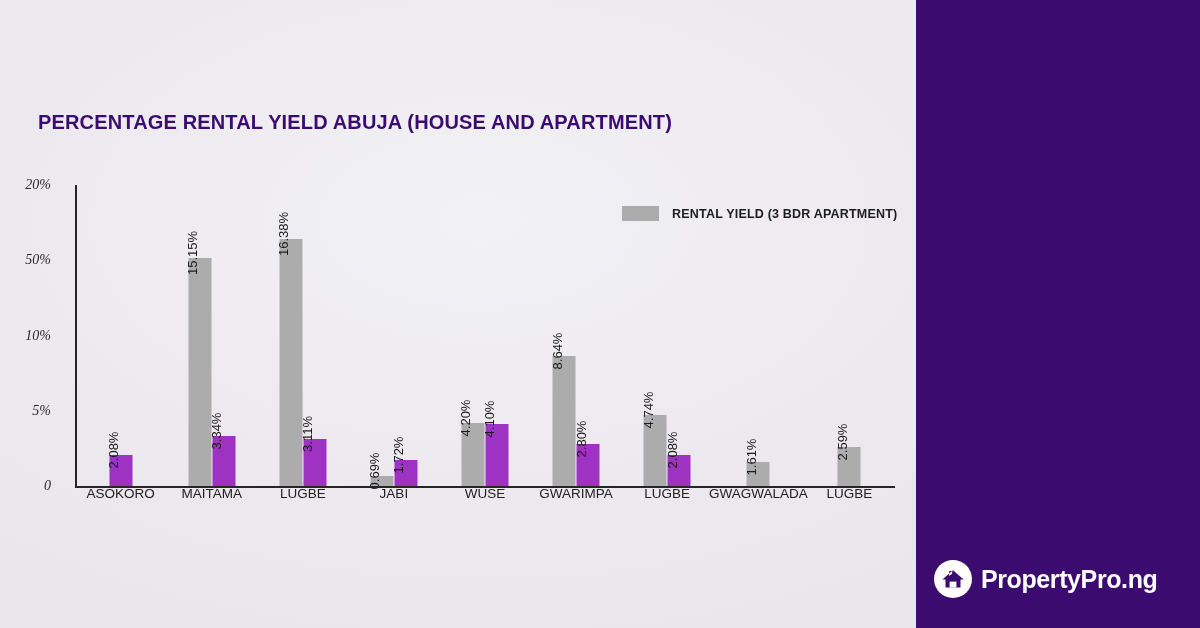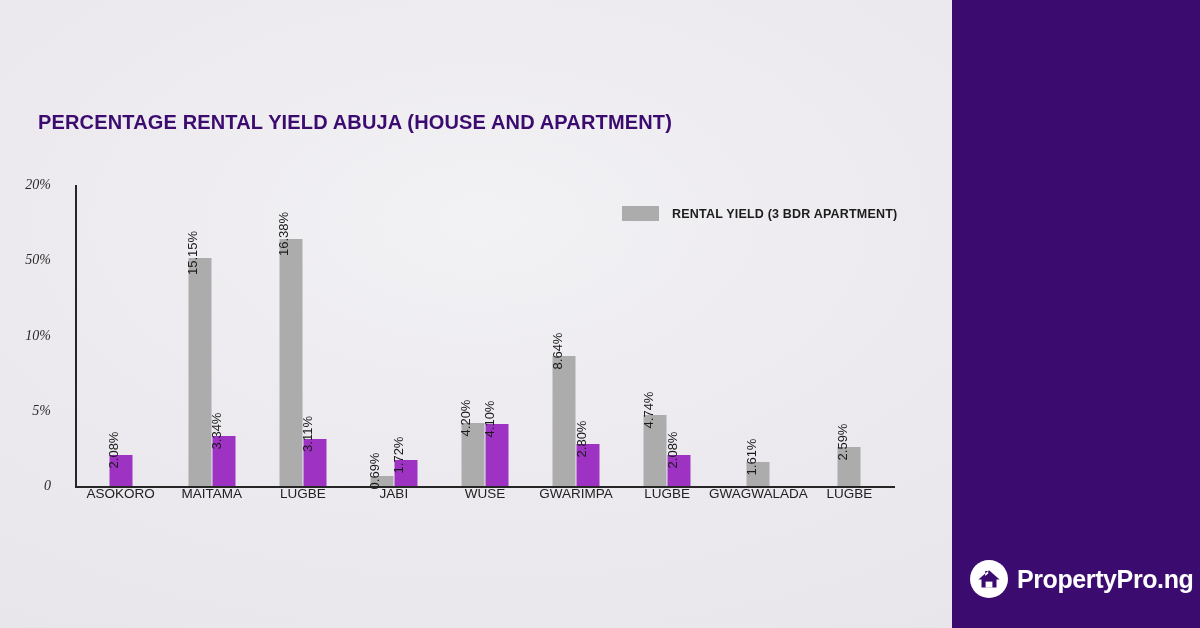--- a/index.html
+++ b/index.html
@@ -12,21 +12,21 @@
   }
 
   
   #slide {
     position:absolute; left:0; top:0; width:1200px; height:628px;
     background: radial-gradient(ellipse at 40% 35%, #f2f1f4 0%, #eceaee 45%, #e7e5ea 100%);
   }
 
   
   #brand-panel {
-    position:absolute; right:0; top:0; width:248px; height:628px;
+    position:absolute; right:0; top:0; width:284px; height:628px;
     background:#3b0b70;
   }
   #brand-logo {
     position:absolute; left:18px; bottom:30px;
     display:flex; align-items:center; gap:9px;
   }
   #logo-mark {
     width:38px; height:38px; border-radius:50%;
     background:#ffffff;
     display:flex; align-items:center; justify-content:center;

